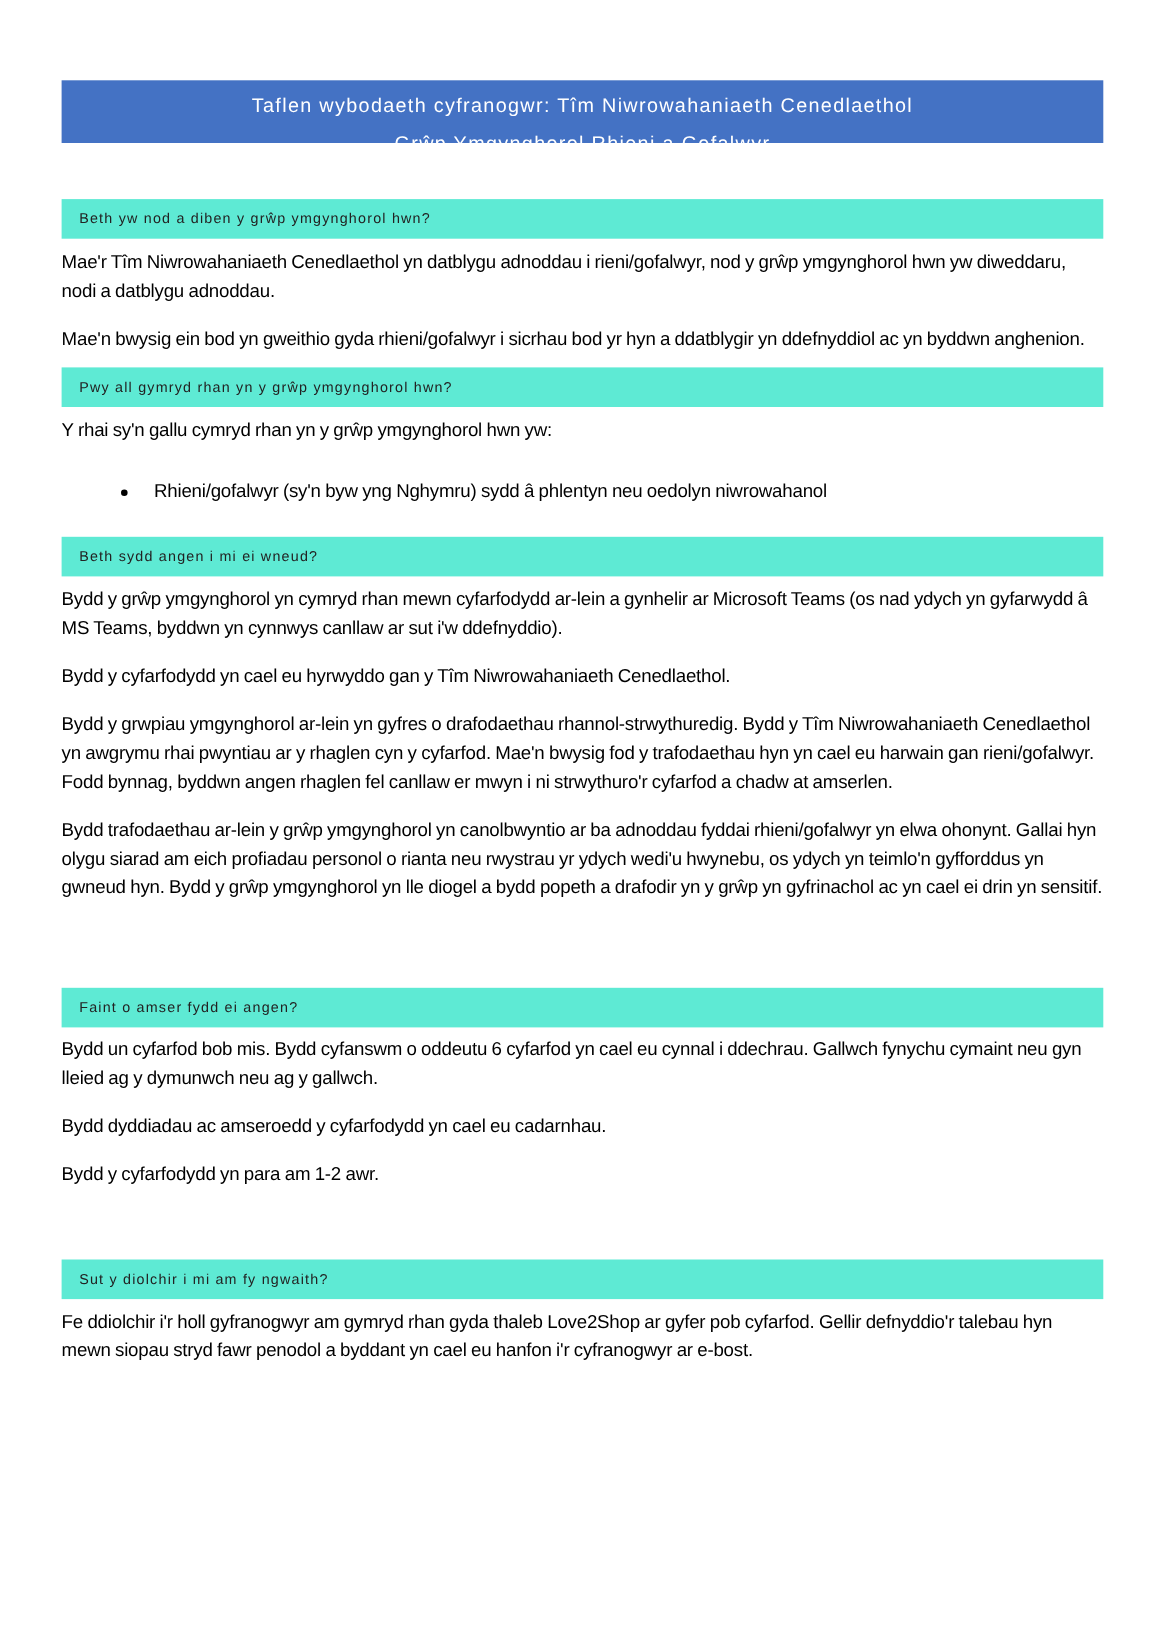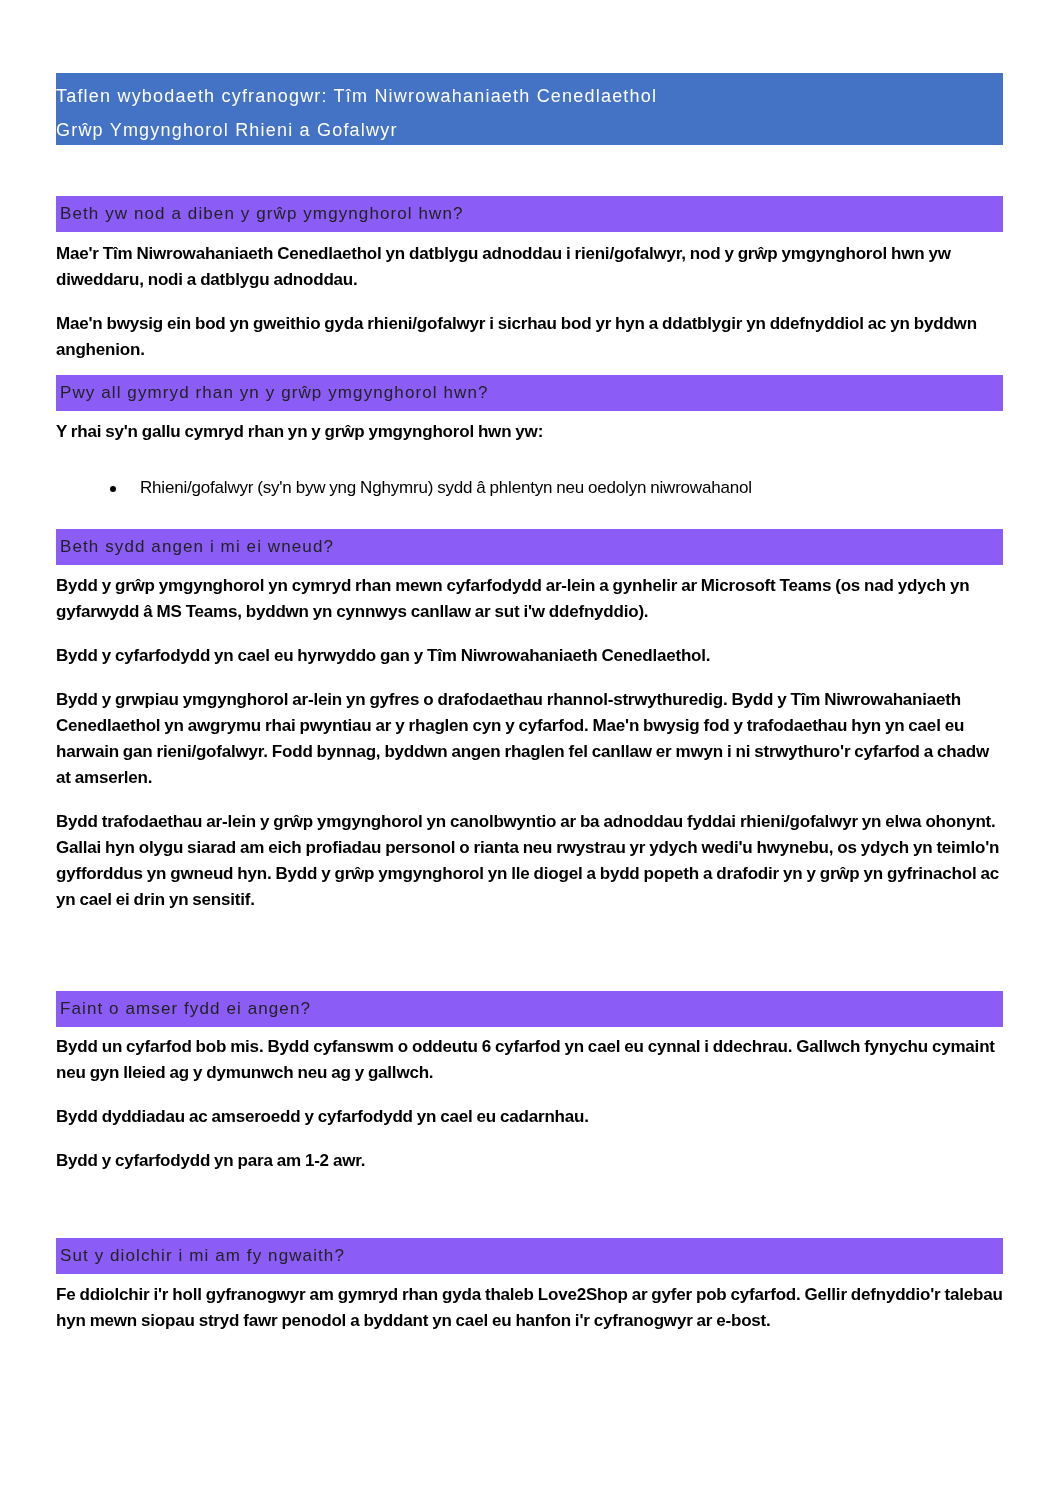--- a/index.html
+++ b/index.html
@@ -1,34 +1,34 @@
 <!DOCTYPE html>
 <html><head>
 <meta charset="utf-8">
 <style>
   html, body { margin: 0; padding: 0; background: #ffffff; }
   body { width: 1058px; height: 1497px; position: relative; overflow: hidden; }
   .page { position: absolute; left: 56px; top: 73px; width: 947px; }
   .title-bar {
-    background: #4472C4; color: #ffffff; text-align: left;
+    background: #4472C4; color: #ffffff; text-align: center;
     font-family: "Liberation Sans", sans-serif; font-size: 18px;
-    letter-spacing: 1.2px; height: 72px; box-sizing: border-box;
+    letter-spacing: 1.2px; height: 57px; box-sizing: border-box;
     padding-top: 6px;
   }
   .title-bar div { line-height: 34px; }
   .section-head {
-    background: #8b5cf6; color: #222222;
-    font-family: "Liberation Sans", sans-serif; font-size: 17px;
+    background: #5eead4; color: #222222;
+    font-family: "Liberation Sans", sans-serif; font-size: 13px;
     letter-spacing: 1.1px; height: 36px; line-height: 36px;
-    padding-left: 4px; box-sizing: border-box;
+    padding-left: 16px; box-sizing: border-box;
   }
   p.body {
     margin: 0; color: #000000;
     font-family: "Liberation Sans", sans-serif; font-size: 17px;
-    line-height: 26px; letter-spacing: -0.2px; word-spacing: -0.5px; font-weight: bold;
+    line-height: 26px; letter-spacing: -0.2px; word-spacing: -0.5px;
   }
   ul.bullets { margin: 12px; padding: 0; list-style: none; }
   ul.bullets li {
     position: relative; padding-left: 72px;
     font-family: "Liberation Sans", sans-serif; font-size: 17px;
     line-height: 26px; letter-spacing: -0.2px; word-spacing: -0.5px; color: #000;
   }
   ul.bullets li .dot {
     position: absolute; left: 42px; top: 11px; width: 6px; height: 6px;
     background: #000; border-radius: 50%;

